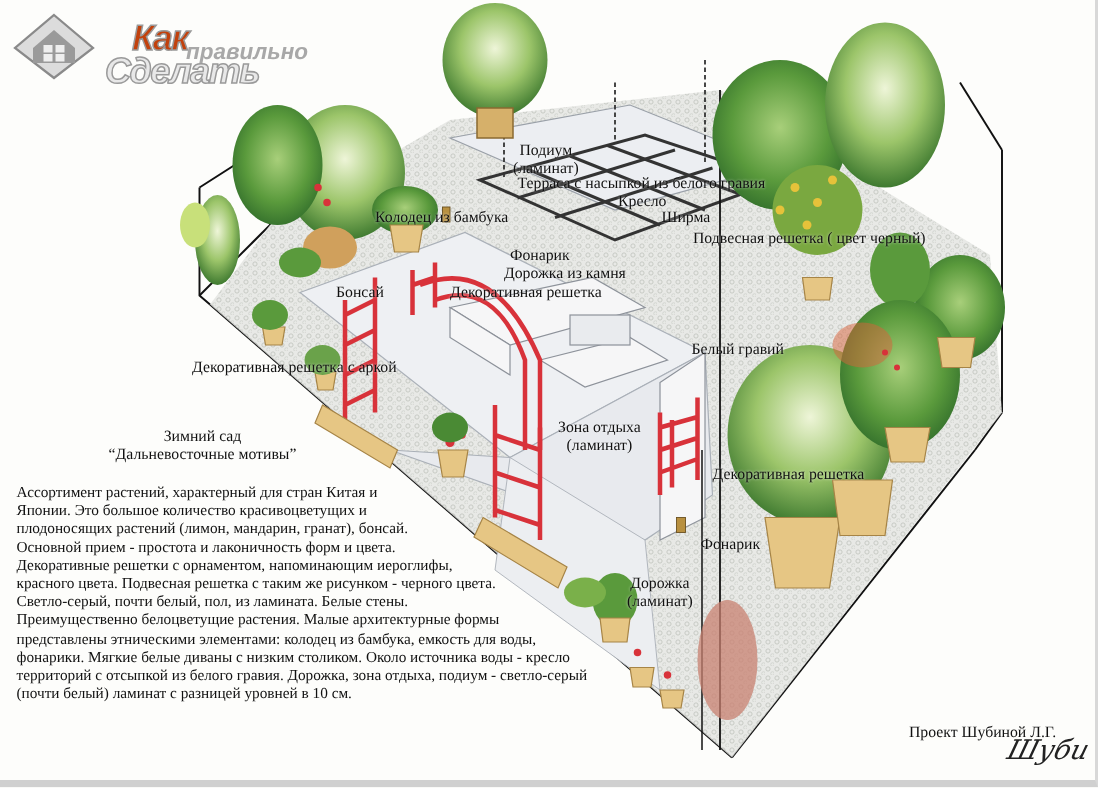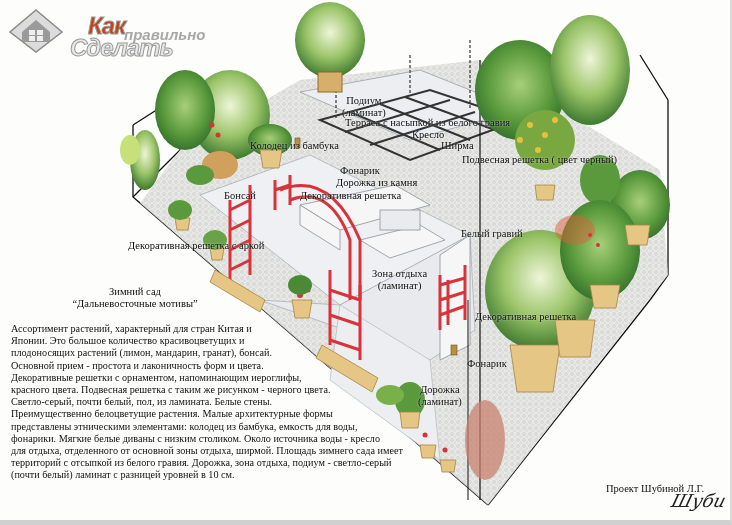--- a/index.html
+++ b/index.html
@@ -193,21 +193,21 @@
   <div class="lbl" style="left:250px;top:140px;">Колодец из бамбука</div>
   <div class="lbl" style="left:462px;top:154px;">Подвесная решетка ( цвет черный)</div>
   <div class="lbl" style="left:340px;top:165px;">Фонарик</div>
   <div class="lbl" style="left:336px;top:177px;">Дорожка из камня</div>
   <div class="lbl" style="left:224px;top:190px;">Бонсай</div>
   <div class="lbl" style="left:300px;top:190px;">Декоративная решетка</div>
   <div class="lbl c" style="left:128px;top:240px;">
     <div>Декоративная решетка с аркой</div>
   </div>
   <div class="lbl" style="left:461px;top:228px;">Белый гравий</div>
-  <div class="lbl c" style="left:372px;top:268px;">
+  <div class="lbl c" style="left:372px;top:280px;">
     <div>Зона отдыха</div>
     <div>(ламинат)</div>
   </div>
   <div class="lbl" style="left:475px;top:311px;">Декоративная решетка</div>
   <div class="lbl" style="left:467px;top:358px;">Фонарик</div>
   <div class="lbl c" style="left:418px;top:384px;">
     <div>Дорожка</div>
     <div>(ламинат)</div>
   </div>
 
@@ -220,20 +220,19 @@
     <div>Ассортимент растений, характерный для стран Китая и</div>
     <div>Японии. Это большое количество красивоцветущих и</div>
     <div>плодоносящих растений (лимон, мандарин, гранат), бонсай.</div>
     <div>Основной прием - простота и лаконичность форм и цвета.</div>
     <div>Декоративные решетки с орнаментом, напоминающим иероглифы,</div>
     <div>красного цвета. Подвесная  решетка с таким же рисунком - черного цвета.</div>
     <div>Светло-серый, почти белый, пол, из ламината. Белые стены.</div>
     <div> Преимущественно белоцветущие растения.  Малые архитектурные формы</div>
     <div> представлены этническими элементами: колодец из бамбука, емкость для воды,</div>
     <div> фонарики. Мягкие белые диваны с низким столиком. Около источника воды - кресло</div>
-    <div>для отдыха, отделенного от основной зоны отдыха, ширмой.  Площадь зимнего сада имеет</div>
     <div>территорий с отсыпкой из белого гравия. Дорожка, зона отдыха, подиум - светло-серый</div>
     <div> (почти белый) ламинат с разницей уровней в 10 см.</div>
   </div>
 
   <div class="credit">Проект Шубиной Л.Г.</div>
   <div class="sig">Шуби</div>
 </div>
 
 </body></html>

